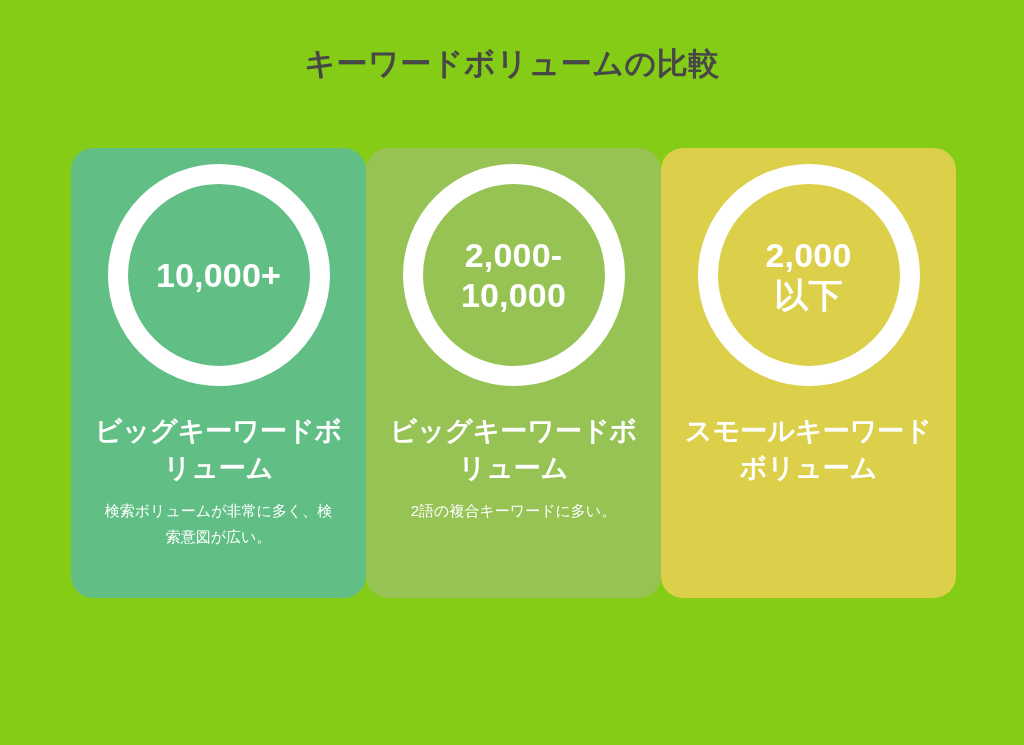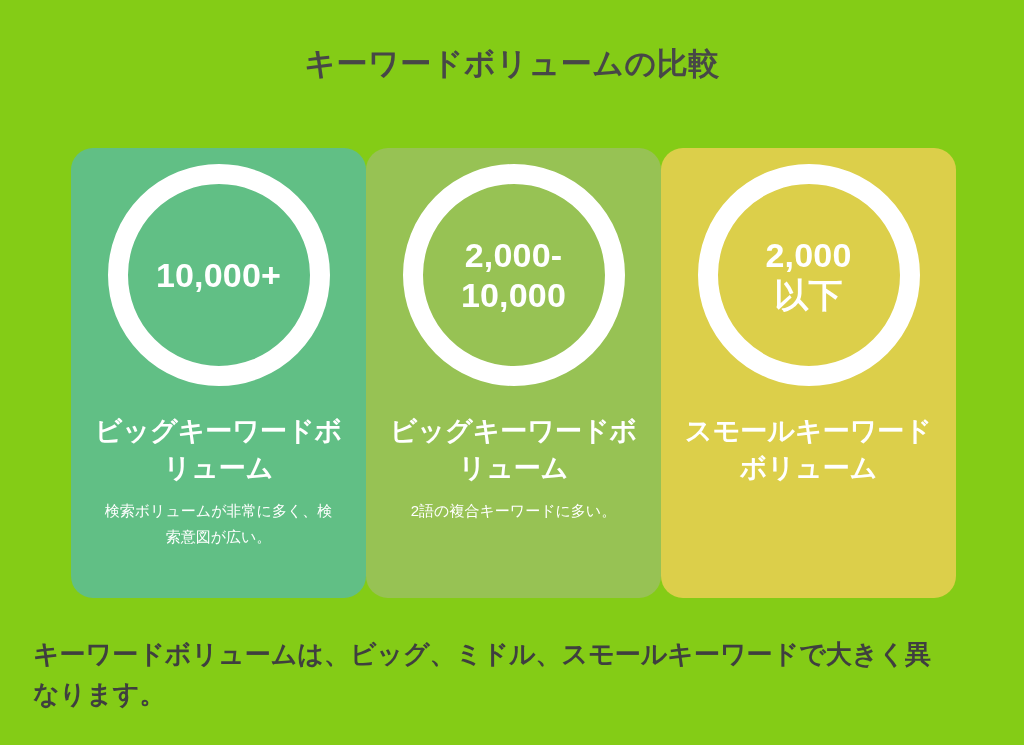--- a/index.html
+++ b/index.html
@@ -150,15 +150,14 @@
     <div class="card" style="background-color: rgb(220, 207, 74);">
       <div class="ring" style="border-color: rgb(255, 255, 255);">
         <div class="ring-value">2,000
 以下</div>
       </div>
       <div class="card-title">スモールキーワードボリューム</div>
     </div>
 
   </div>
 
-  <div class="caption" style="color: rgb(63, 63, 63);">キーワードボリュームは、ビッグ、ミドル、スモールキーワードで大きく異なります。</div>
 
 </div>
 
 </body></html>

